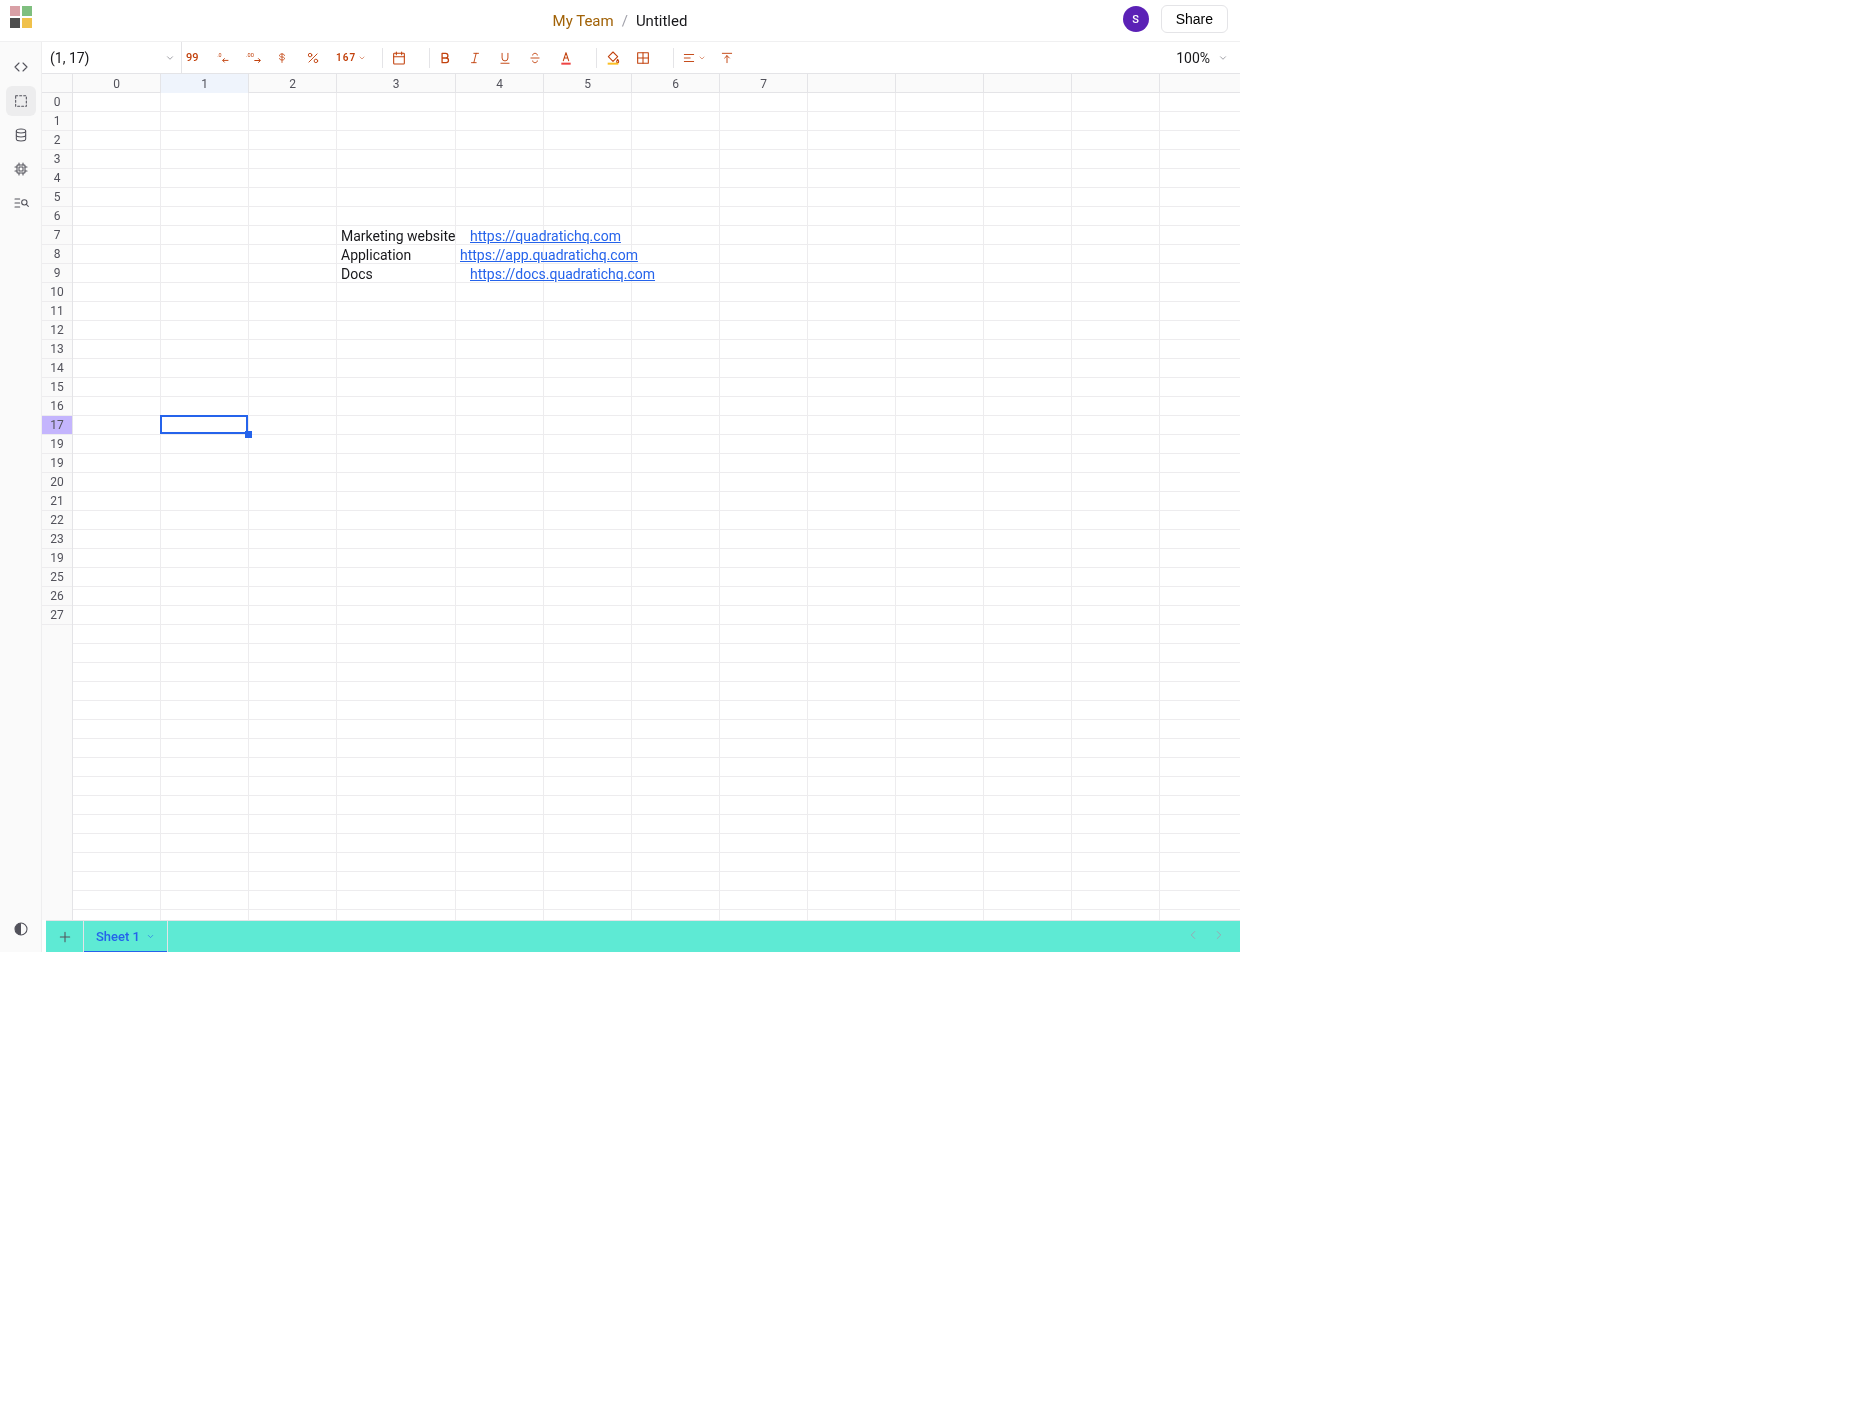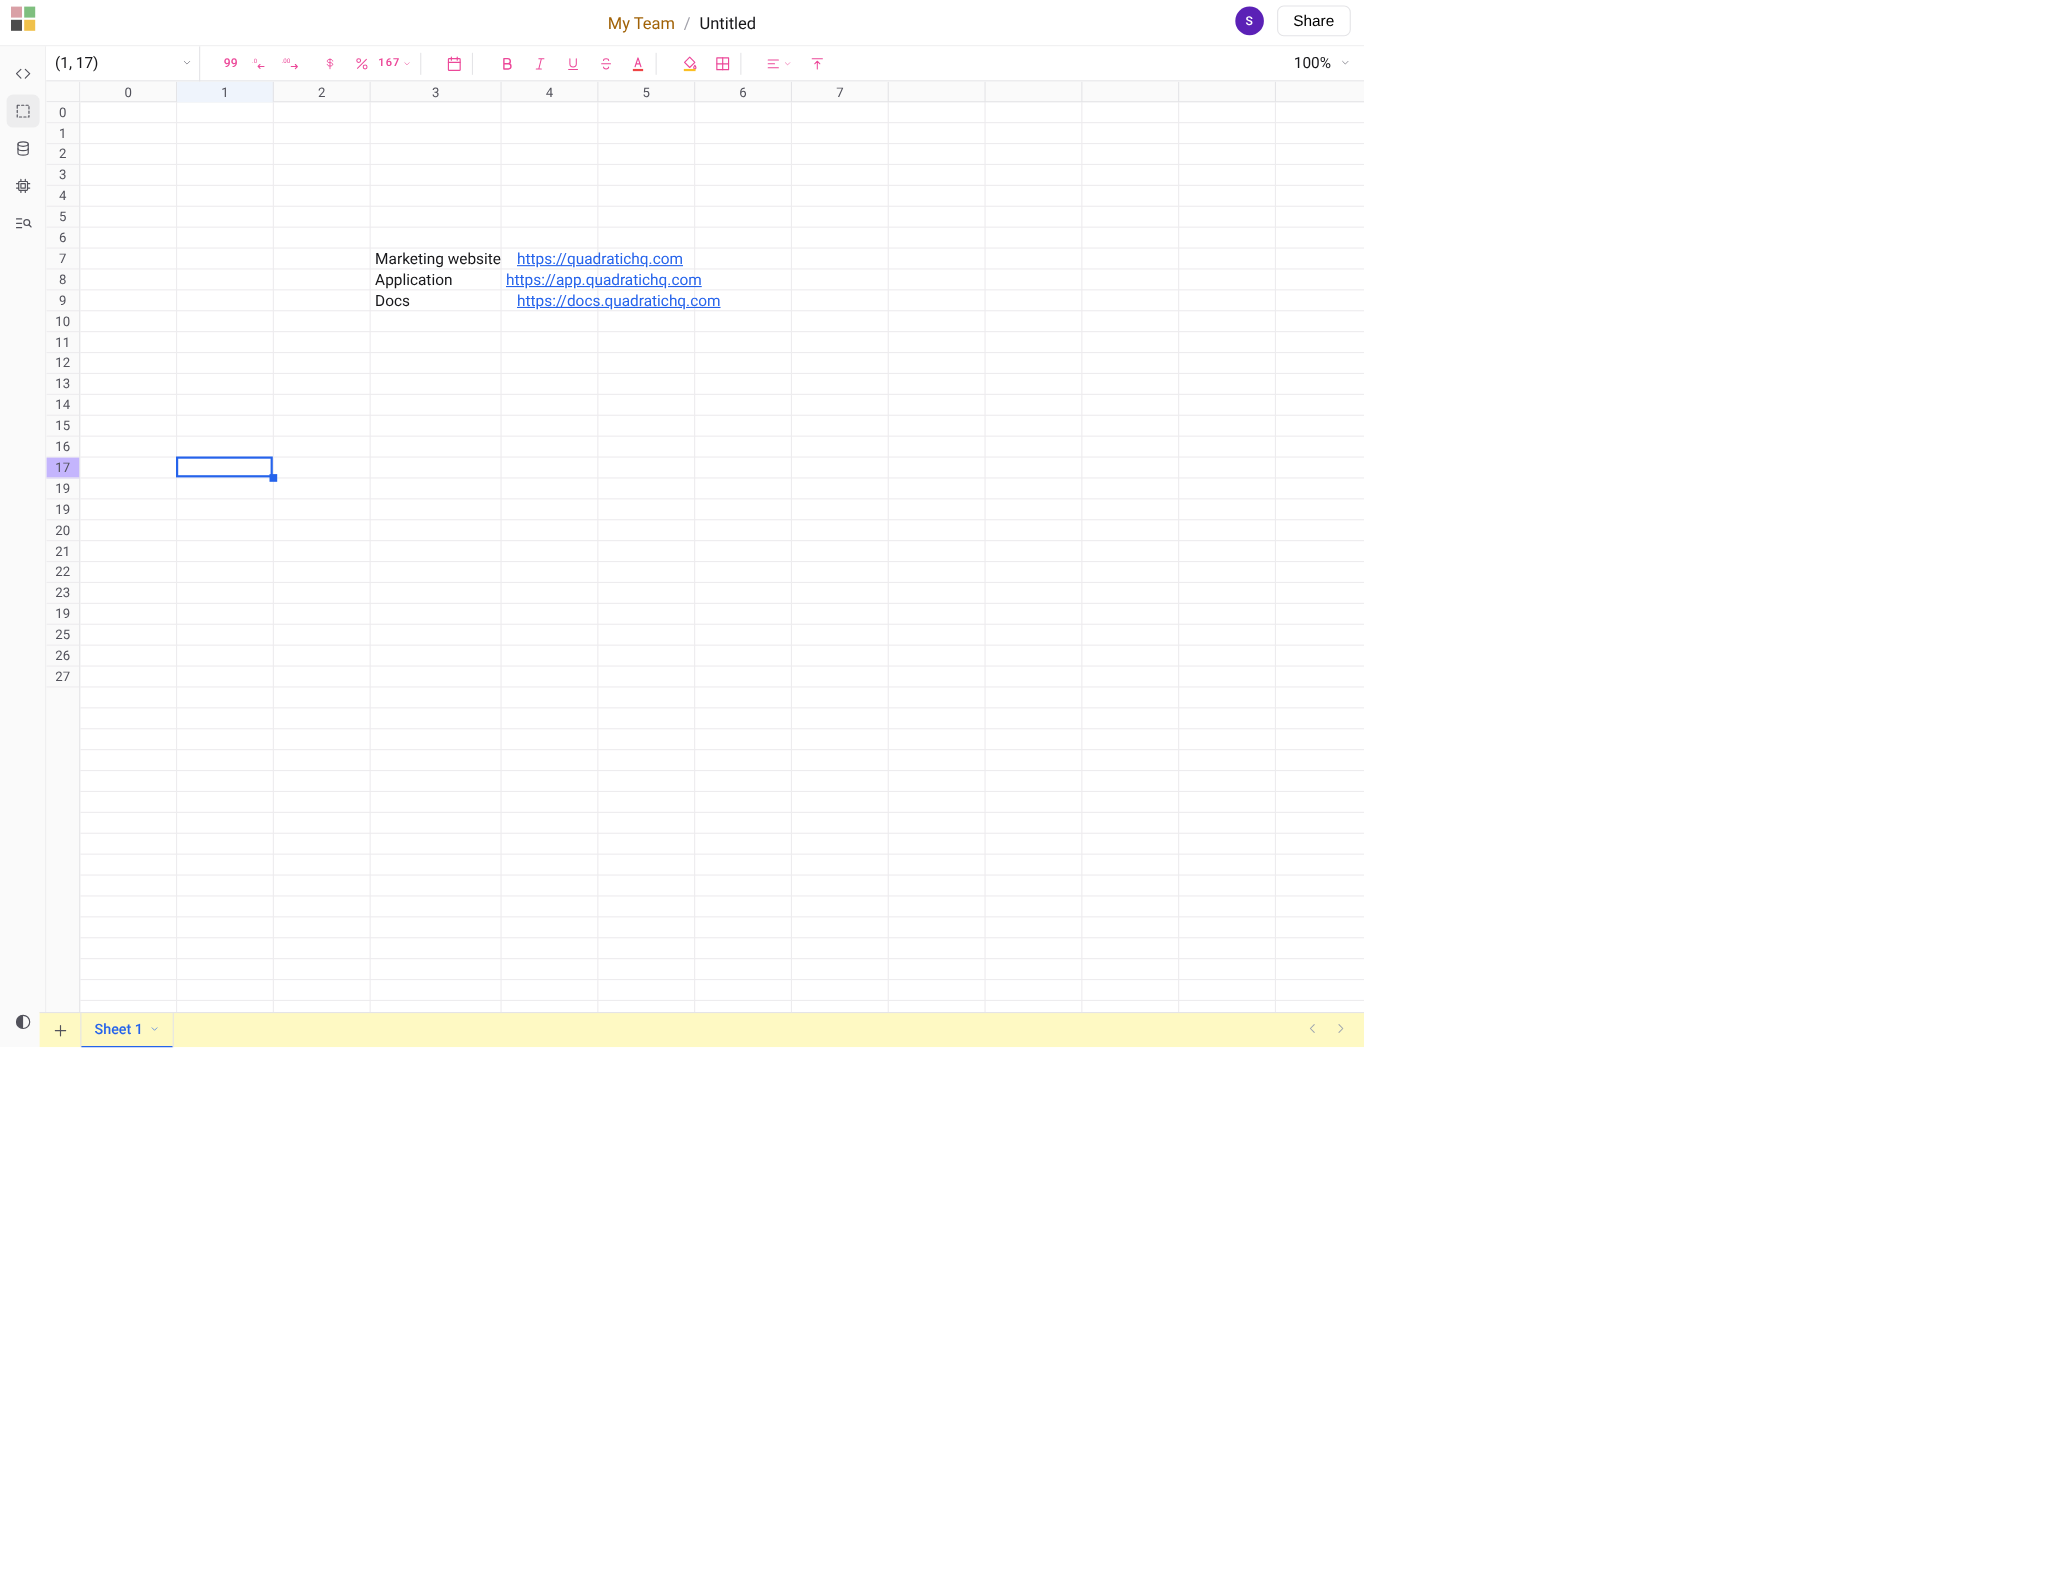--- a/index.html
+++ b/index.html
@@ -120,22 +120,22 @@
     display: flex; align-items: center;
     height: 32px;
     padding: 0 4px;
   }
   .tool-sep {
     width: 1px; height: 20px; background: #e4e4e7;
     margin: 0 4px;
   }
   .tbtn {
     width: 30px; height: 24px;
-    display: flex; align-items: center; justify-content: flex-end;
-    color: #ec4899;
+    display: flex; align-items: center; justify-content: flex-start;
+    color: #c2410c;
     font-size: 13px;
     cursor: pointer;
     border-radius: 4px;
   }
   .tbtn.wide { width: 38px; }
   .tbtn svg { display: block; }
 
   .zoom {
     margin-left: auto;
     display: flex; align-items: center;
@@ -218,24 +218,24 @@
   }
   .sel-handle {
     position: absolute;
     width: 7px; height: 7px;
     background: #2563eb;
   }
 
   
   .bottombar {
     position: absolute;
-    left: 36px; right: 0; bottom: 0;
+    left: 46px; right: 0; bottom: 0;
     height: 32px;
     border-top: 1px solid #e4e4e7;
-    background: #fef9c3;
+    background: #5eead4;
     display: flex; align-items: center;
     z-index: 25;
   }
   .add-sheet {
     width: 38px; height: 32px;
     display:flex; align-items:center; justify-content:center;
     border-right: 1px solid #e4e4e7;
     color:#52525b; cursor:pointer;
   }
   .sheet-tab {

